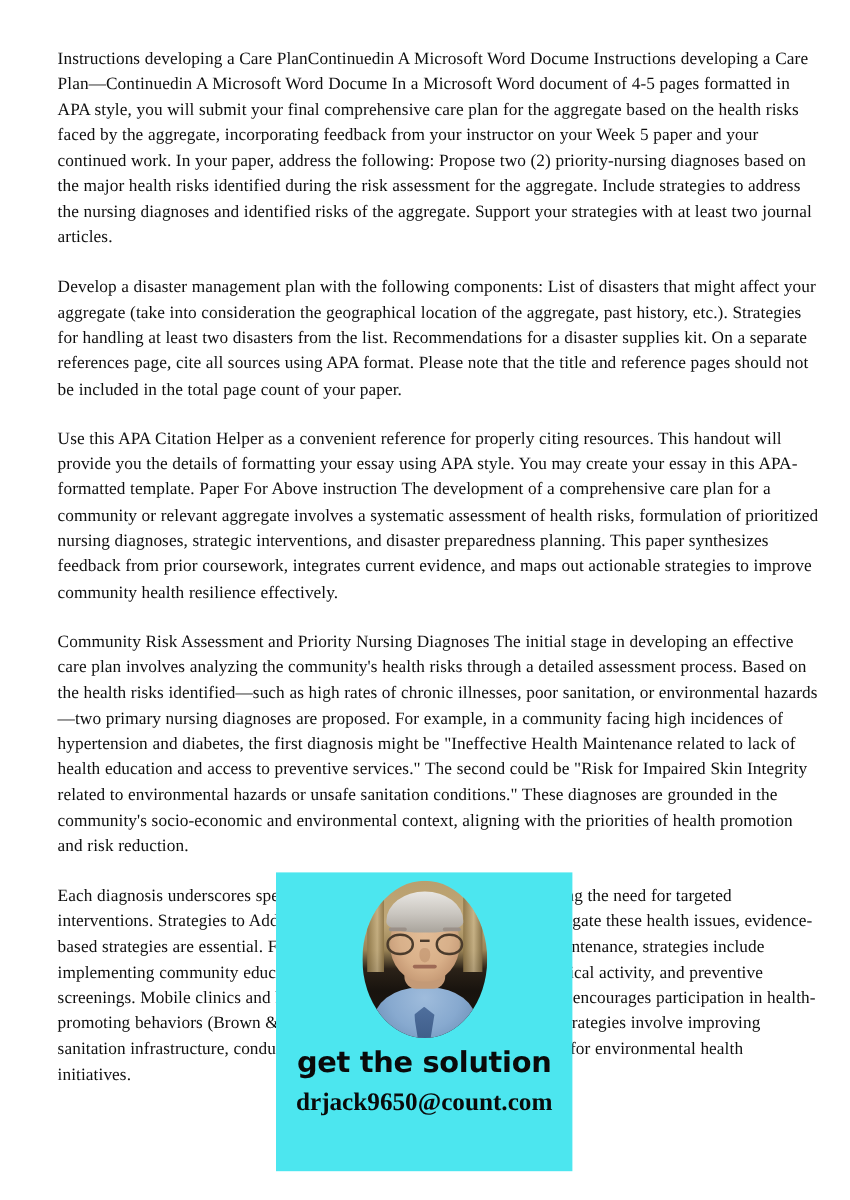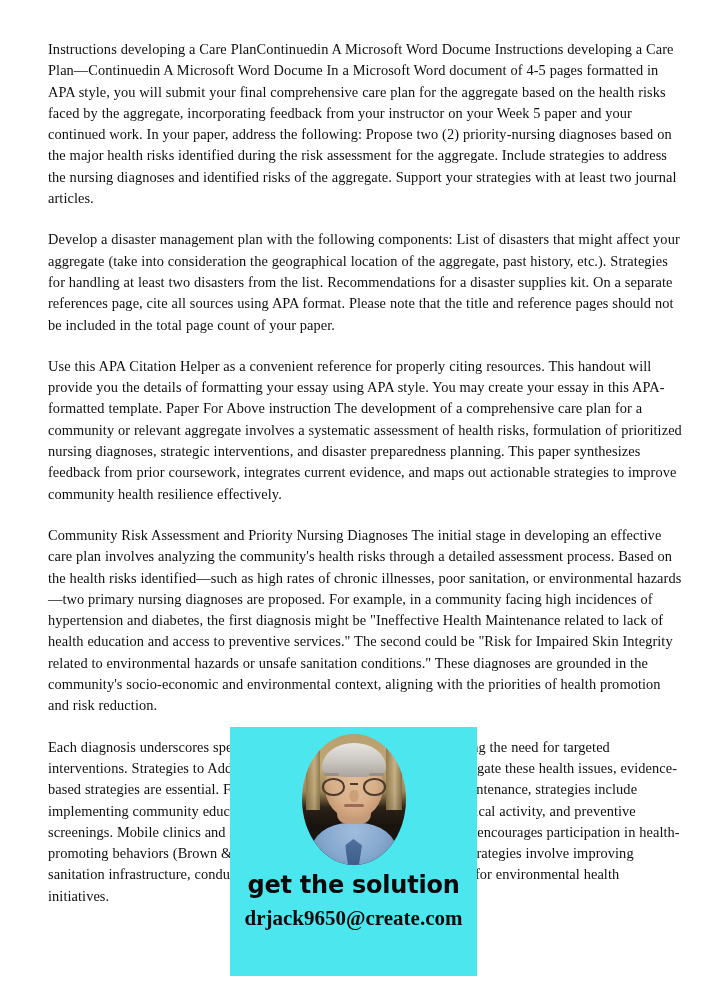--- a/index.html
+++ b/index.html
@@ -220,14 +220,14 @@
     <div class="photo-glass-r"></div>
     <div class="photo-bridge"></div>
     <div class="photo-nose"></div>
     <div class="photo-mouth"></div>
   </div>
 
   <div id="contact-headline">
     <span class="hl-line">get the solution</span>
   </div>
 
-  <div id="contact-email">drjack9650@create.com</div>
+  <div id="contact-email">drjack9650@count.com</div>
 </div>
 
 </body></html>

